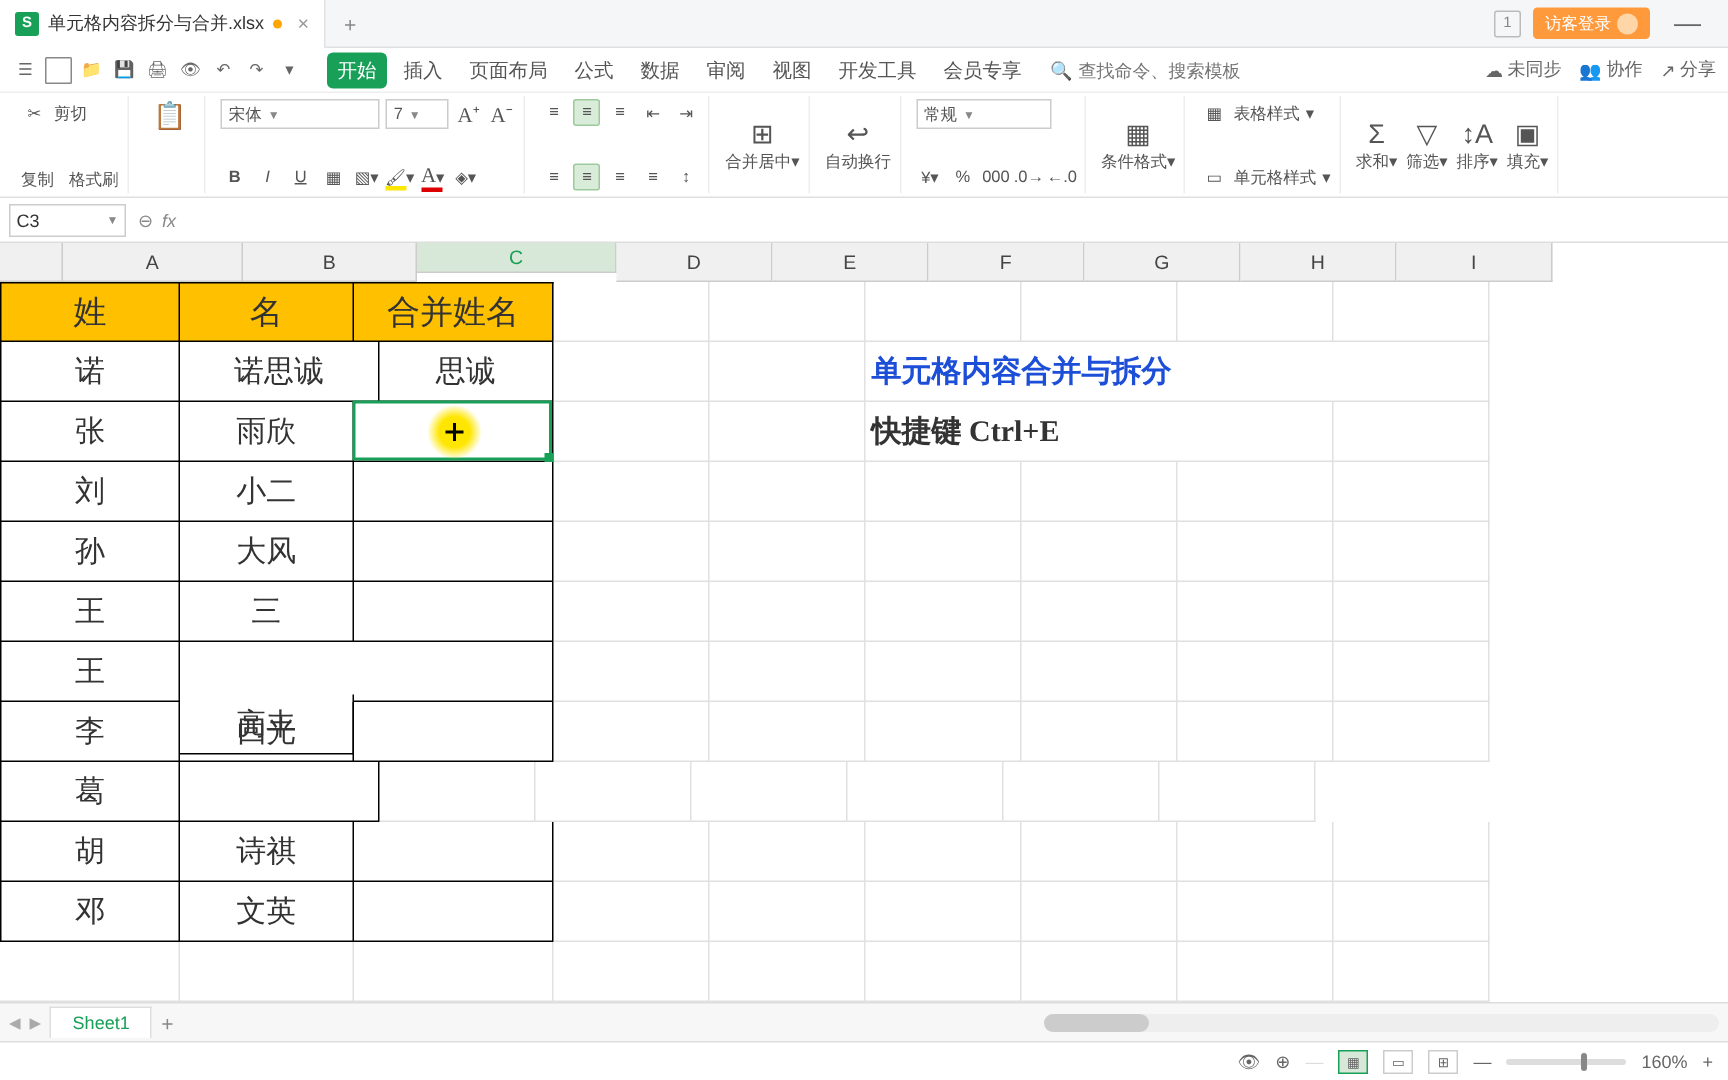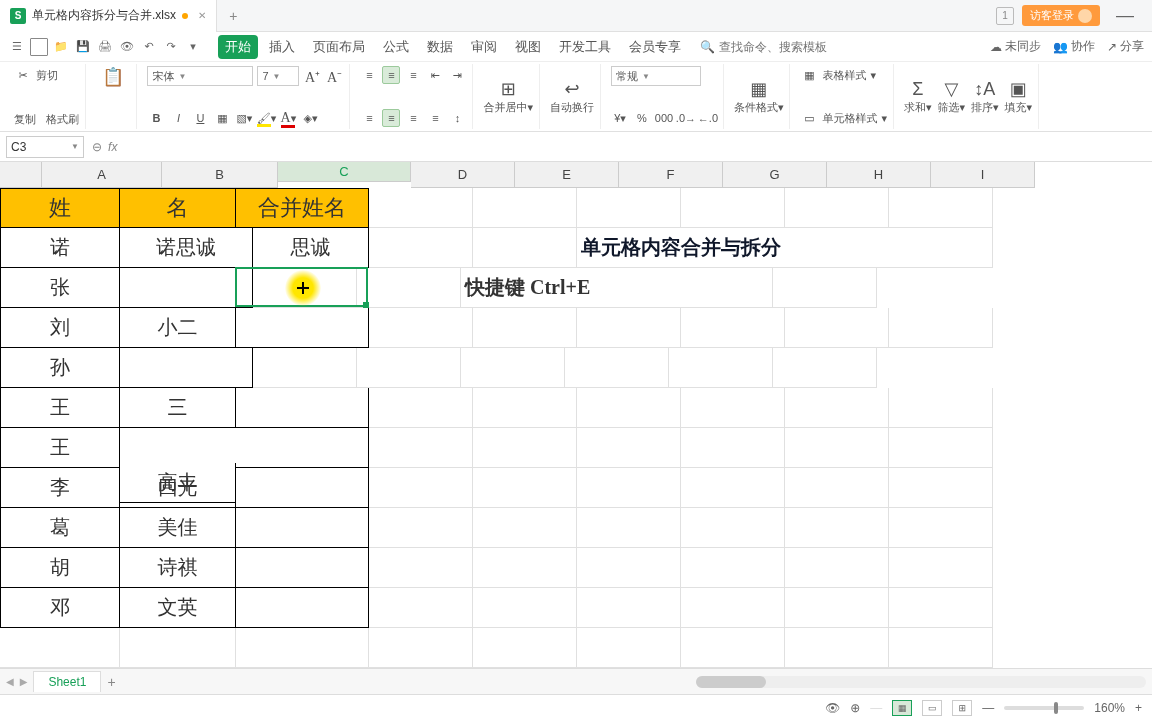--- a/index.html
+++ b/index.html
@@ -61,21 +61,21 @@
 .col-headers .ch{border:1px solid #ccc;border-left:none;border-top:none;background:#f0f0f0;font-size:13px;display:flex;align-items:center;justify-content:center;color:#444;}
 .col-headers .ch.sel{background:#d8e8d8;color:#18a058;}
 .rows{position:relative;}
 .row{display:flex;}
 .row .cell{border:1px solid #e0e0e0;border-left:none;border-top:none;display:flex;align-items:center;justify-content:center;font-size:20px;font-family:SimSun,serif;}
 .row .cell.b{border:1px solid #000;border-left:none;border-top:none;}
 .row .cell.bl{border-left:1px solid #000;}
 .row .cell.bt{border-top:1px solid #000;}
 .row .cell.hdr{background:#ffc000;font-size:22px;}
 .row .cell.annot{font-size:20px;font-family:SimSun,serif;justify-content:flex-start;padding-left:4px;}
-.row .cell.red{color:#0f172a;font-weight:bold;}
+.row .cell.red{color:#1d4ed8;font-weight:bold;}
 .row .cell.bold{font-weight:bold;}
 .cursor-highlight{position:absolute;width:36px;height:36px;background:radial-gradient(circle,#ffe600 40%,rgba(255,230,0,0) 72%);border-radius:50%;pointer-events:none;}
 .cursor-cross{position:absolute;width:12px;height:12px;pointer-events:none;}
 .cursor-cross:before,.cursor-cross:after{content:"";position:absolute;background:#000;}
 .cursor-cross:before{left:5px;top:0;width:2px;height:12px;}
 .cursor-cross:after{top:5px;left:0;height:2px;width:12px;}
 .sel-box{position:absolute;border:2px solid #18a058;pointer-events:none;}
 .sel-box .handle{position:absolute;right:-3px;bottom:-3px;width:6px;height:6px;background:#18a058;}
 
 
@@ -315,39 +315,41 @@
       <div class="row" style="height: 40px;">
         <div class="cell b bl" style="width: 120px; height: 40px;">诺</div>
         <div class="cell b" style="width: 133px; height: 40px;">诺思诚</div>
         <div class="cell b" style="width: 116px; height: 40px;">思诚</div>
         <div class="cell" style="width: 104px; height: 40px;"></div>
         <div class="cell" style="width: 104px; height: 40px;"></div>
         <div class="cell annot red" style="width: 416px; height: 40px;">单元格内容合并与拆分</div>
       </div>
       <div class="row" style="height: 40px;">
         <div class="cell b bl" style="width: 120px; height: 40px;">张</div>
+        <div class="cell b" style="width: 116px; height: 40px;">雨欣</div>
         <div class="cell b" style="width: 133px; height: 40px;"></div>
         <div class="cell" style="width: 104px; height: 40px;"></div>
         <div class="cell" style="width: 104px; height: 40px;"></div>
         <div class="cell annot bold" style="width: 312px; height: 40px;">快捷键 Ctrl+E</div>
         <div class="cell" style="width: 104px; height: 40px;"></div>
       </div>
       <div class="row" style="height: 40px;">
         <div class="cell b bl" style="width: 120px; height: 40px;">刘</div>
         <div class="cell b" style="width: 116px; height: 40px;">小二</div>
         <div class="cell b" style="width: 133px; height: 40px;"></div>
         <div class="cell" style="width: 104px; height: 40px;"></div>
         <div class="cell" style="width: 104px; height: 40px;"></div>
         <div class="cell" style="width: 104px; height: 40px;"></div>
         <div class="cell" style="width: 104px; height: 40px;"></div>
         <div class="cell" style="width: 104px; height: 40px;"></div>
         <div class="cell" style="width: 104px; height: 40px;"></div>
       </div>
       <div class="row" style="height: 40px;">
         <div class="cell b bl" style="width: 120px; height: 40px;">孙</div>
+        <div class="cell b" style="width: 116px; height: 40px;">大风</div>
         <div class="cell b" style="width: 133px; height: 40px;"></div>
         <div class="cell" style="width: 104px; height: 40px;"></div>
         <div class="cell" style="width: 104px; height: 40px;"></div>
         <div class="cell" style="width: 104px; height: 40px;"></div>
         <div class="cell" style="width: 104px; height: 40px;"></div>
         <div class="cell" style="width: 104px; height: 40px;"></div>
         <div class="cell" style="width: 104px; height: 40px;"></div>
       </div>
       <div class="row" style="height: 40px;">
         <div class="cell b bl" style="width: 120px; height: 40px;">王</div>
@@ -377,21 +379,20 @@
         <div class="cell b" style="width: 133px; height: 40px;"></div>
         <div class="cell" style="width: 104px; height: 40px;"></div>
         <div class="cell" style="width: 104px; height: 40px;"></div>
         <div class="cell" style="width: 104px; height: 40px;"></div>
         <div class="cell" style="width: 104px; height: 40px;"></div>
         <div class="cell" style="width: 104px; height: 40px;"></div>
         <div class="cell" style="width: 104px; height: 40px;"></div>
       </div>
       <div class="row" style="height: 40px;">
         <div class="cell b bl" style="width: 120px; height: 40px;">葛</div>
-        <div class="cell b" style="width: 116px; height: 40px;">美佳</div>
         <div class="cell b" style="width: 133px; height: 40px;"></div>
         <div class="cell" style="width: 104px; height: 40px;"></div>
         <div class="cell" style="width: 104px; height: 40px;"></div>
         <div class="cell" style="width: 104px; height: 40px;"></div>
         <div class="cell" style="width: 104px; height: 40px;"></div>
         <div class="cell" style="width: 104px; height: 40px;"></div>
         <div class="cell" style="width: 104px; height: 40px;"></div>
       </div>
       <div class="row" style="height: 40px;">
         <div class="cell b bl" style="width: 120px; height: 40px;">胡</div>

